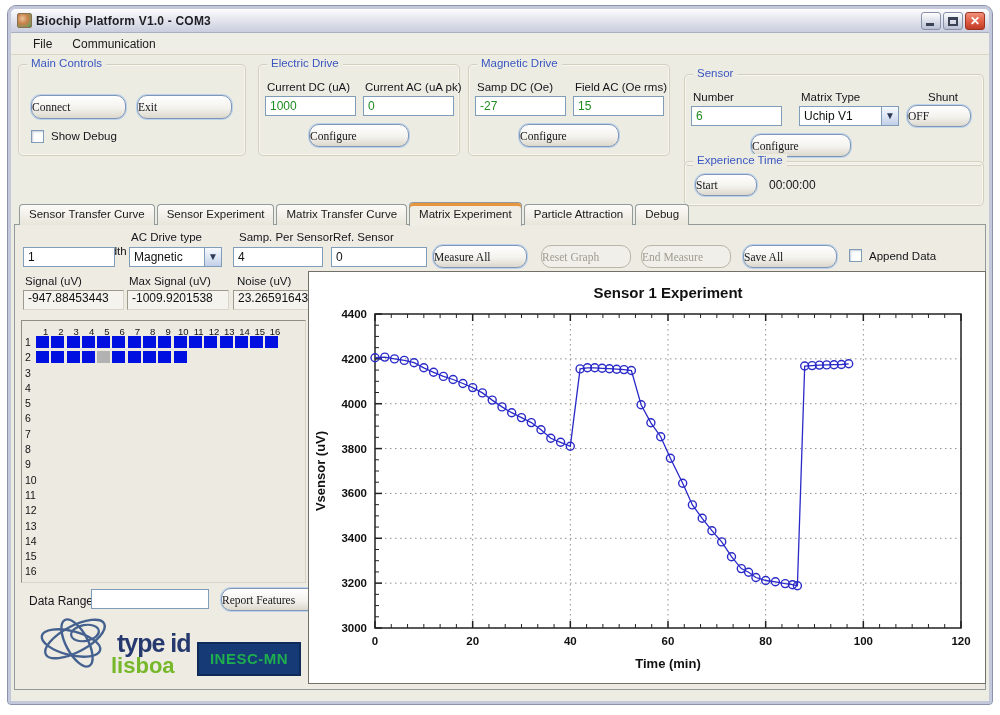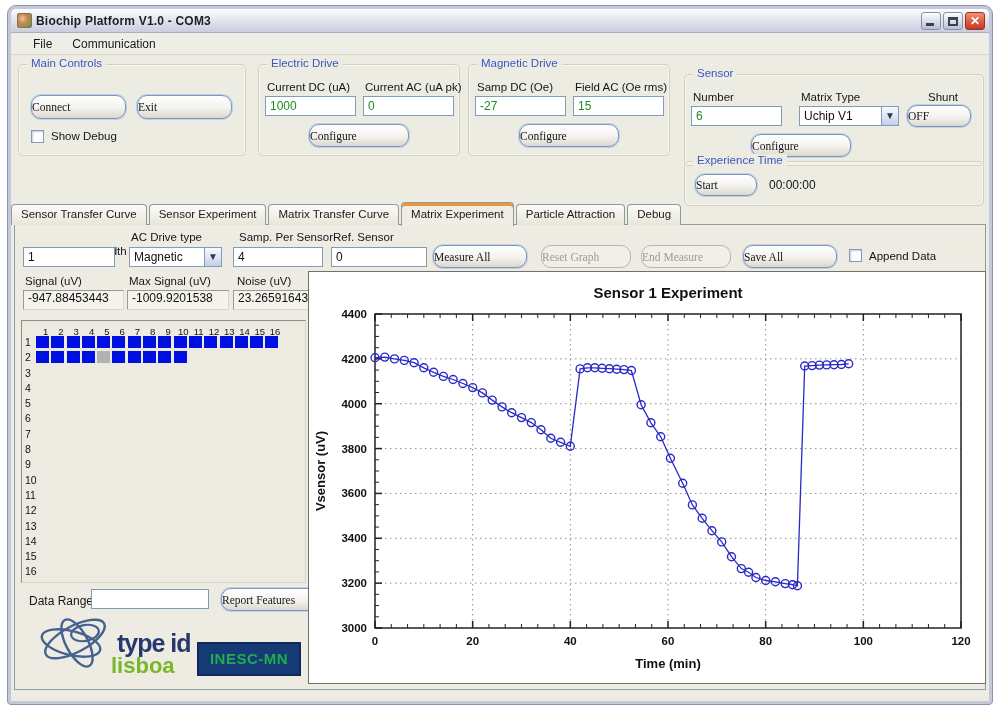--- a/index.html
+++ b/index.html
@@ -56,21 +56,21 @@
   .combo { position:absolute; border:1px solid #7F9DB9; background:#fff; display:flex; }
   .combo .val { flex:1; font-size:12px; padding:2px 4px; color:#111; overflow:hidden; }
   .combo .arrow { width:17px; border-left:1px solid #7F9DB9;
     background:linear-gradient(180deg,#f6f9fd,#d9e2f2 60%,#c2cfe8); color:#2d3a55;
     font-size:10px; text-align:center; line-height:17px; }
 
   .checkbox { position:absolute; width:13px; height:13px; background:#fff; border:1px solid #7F9DB9; box-shadow:inset 1px 1px 2px rgba(90,110,140,.35); }
   .cb-label { position:absolute; font-size:11.5px; color:#15151a; white-space:nowrap; }
 
   
-  .tabs { position:absolute; left:0; top:147px; height:23px; display:flex; align-items:flex-end; gap:2px; z-index:3; }
+  .tabs { position:absolute; left:8px; top:147px; height:23px; display:flex; align-items:flex-end; gap:2px; z-index:3; }
   .tab { border:1px solid #919B9C; border-bottom:none; border-radius:4px 4px 0 0;
     background:linear-gradient(180deg,#fcfbf8,#e8e5da); font-size:11.5px; color:#1a1a1a;
     padding:3px 9px 4px 9px; height:21px; white-space:nowrap; }
   .tab.active { background:#efede4; box-shadow:inset 0 3px 0 #e8963e; height:24px; padding-top:5px; position:relative; z-index:4; margin-bottom:-1px; }
 
   .tabpanel { position:absolute; left:3px; top:169px; width:972px; height:466px; background:#EDEBE2; border:1px solid #919B9C; z-index:2; }
 
   
   .matrix { position:absolute; left:6px; top:95px; width:285px; height:263px; background:#ECEAE1;
     border:1px solid; border-color:#8f8f86 #d9d6c9 #d9d6c9 #8f8f86; overflow:hidden; }

